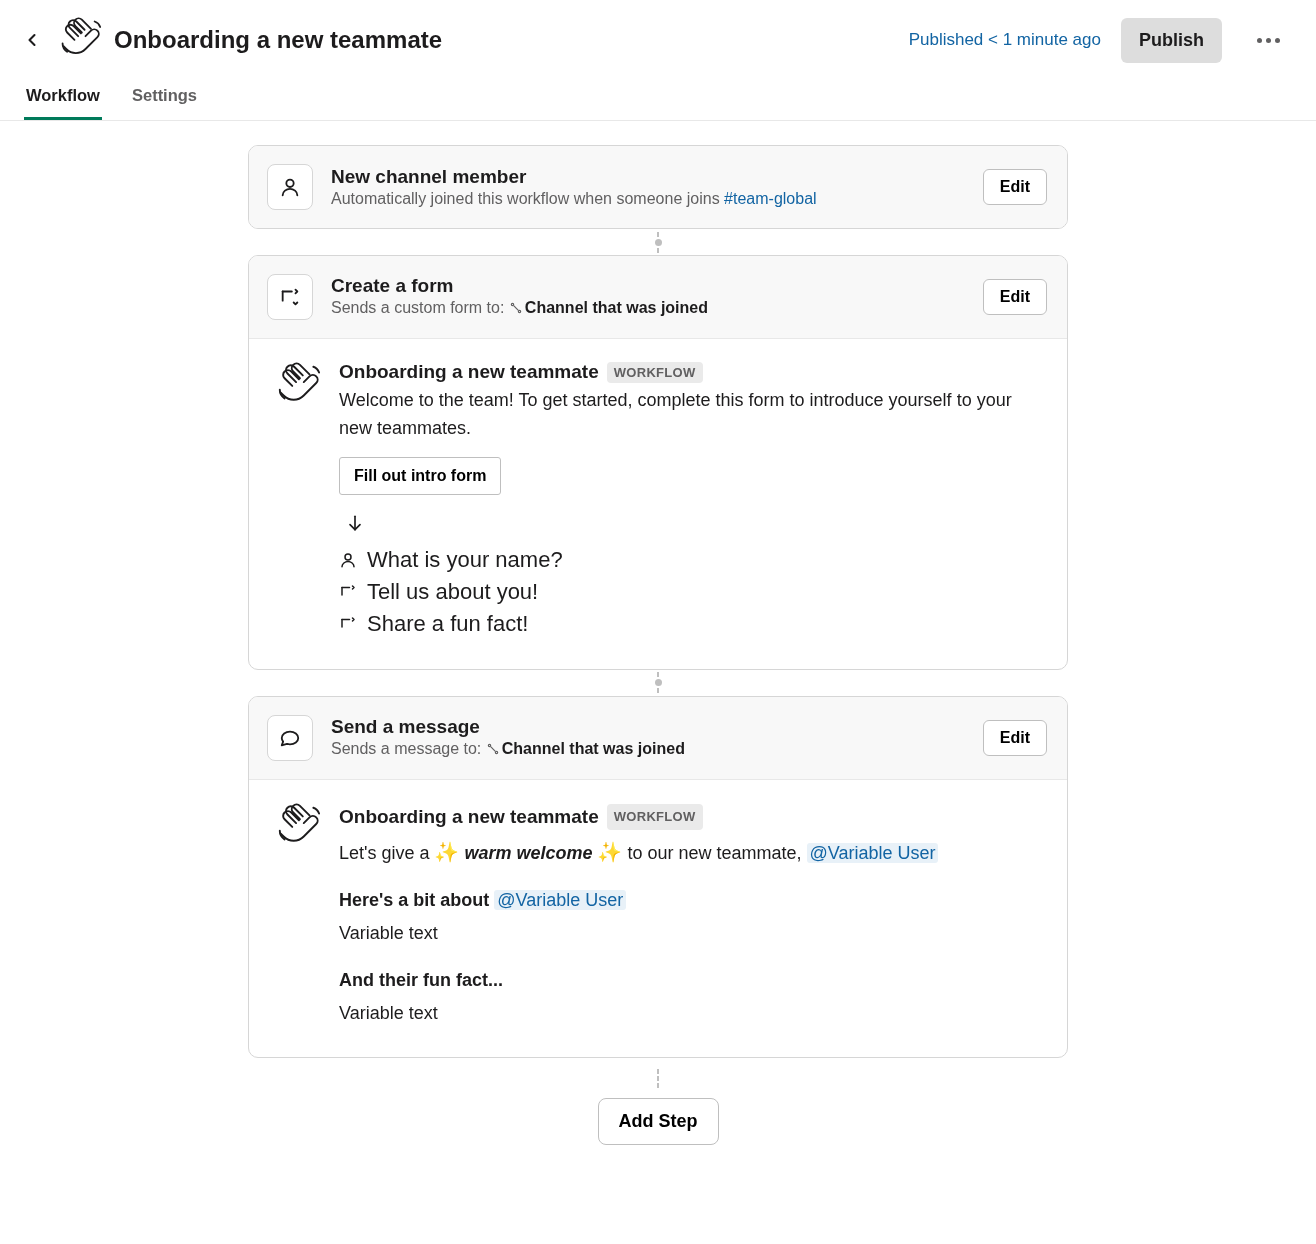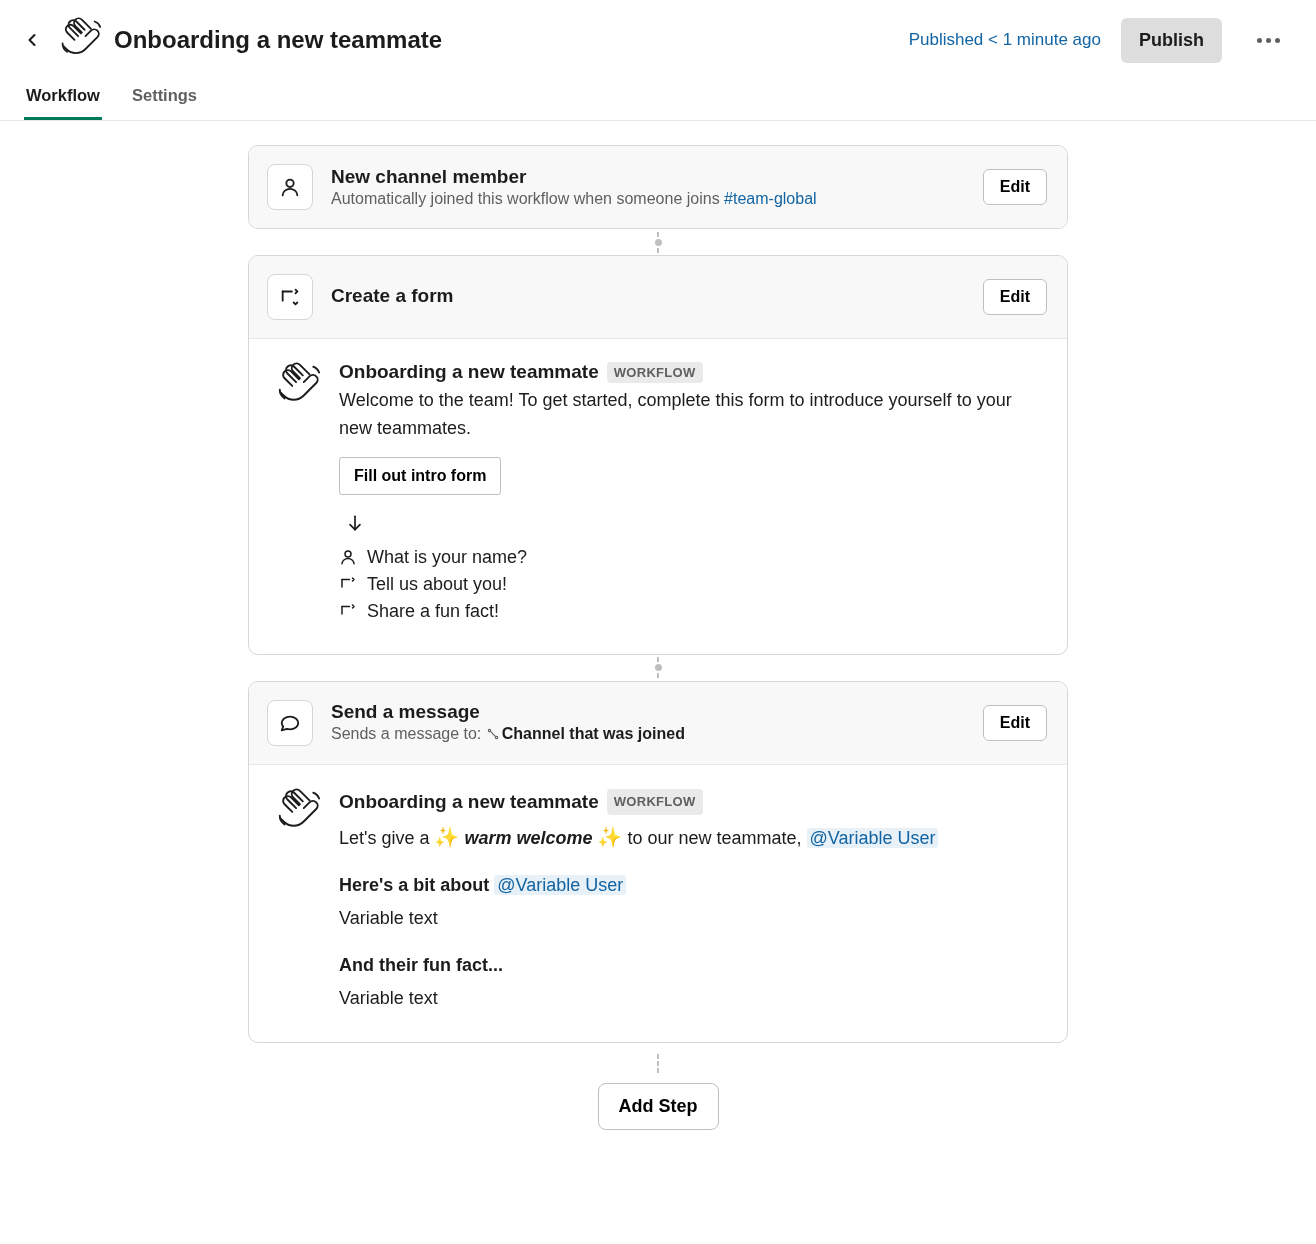--- a/index.html
+++ b/index.html
@@ -147,21 +147,21 @@
     border: 1px solid #bfbfbf;
     background: #fff;
     border-radius: 3px;
     padding: 9px 14px;
     font-size: 16px;
     font-weight: 700;
     cursor: pointer;
   }
   .arrow-down { margin: 18px 0 10px 6px; }
   .arrow-down svg { width: 20px; height: 20px; }
-  .q-line { display:flex; align-items:center; gap:10px; font-size:18px; margin: 6px 0; }
+  .q-line { display:flex; align-items:center; gap:10px; font-size:22px; margin: 6px 0; }
   .q-line svg { width:18px; height:18px; flex:0 0 auto; }
 
   .msg-block { font-size: 18px; line-height: 1.6; }
   .msg-block .bold { font-weight: 800; }
   .msg-block .ital { font-style: italic; font-weight: 700; }
   .var-user {
     color: #1264a3;
     background: #e8f1f8;
     padding: 0 3px;
     border-radius: 3px;
@@ -260,20 +260,27 @@
       <div class="step-icon">
         <svg viewBox="0 0 24 24" fill="none" stroke="#1d1c1d" stroke-width="2" stroke-linecap="round" stroke-linejoin="round">
             <path d="M4 6h10"></path>
             <path d="M4 6v10"></path>
             <path d="M18 4l2 2-2 2"></path>
             <path d="M20 18l-2 2-2-2"></path>
           </svg>
       </div>
       <div class="step-meta">
         <div class="step-title">Create a form</div>
+        <div class="step-desc">
+          <span>Sends a custom form to: </span><span class="chip-icon"><svg viewBox="0 0 24 24" fill="none" stroke="#616061" stroke-width="2">
+                <circle cx="6" cy="6" r="2"></circle>
+                <circle cx="18" cy="18" r="2"></circle>
+                <path d="M8 8l8 8"></path>
+              </svg></span><span class="chip">Channel that was joined</span>
+        </div>
       </div>
       <button class="edit-btn">Edit</button>
     </div>
     <div class="card-body">
       <div class="body-icon">
         <svg viewBox="0 0 48 48" fill="none" stroke="#1d1c1d" stroke-width="2" stroke-linecap="round" stroke-linejoin="round">
           <path d="M18 26 L10 18 c-2-2-2-5 0-7 s5-2 7 0 l8 8"></path>
           <path d="M22 22 L13 13 c-2-2-2-5 0-7 s5-2 7 0 l9 9"></path>
           <path d="M26 18 L19 11 c-2-2-2-5 0-7 s5-2 7 0 l10 10"></path>
           <path d="M30 22 L36 16 c2-2 5-2 7 0 s2 5 0 7 L30 36 c-6 6-15 6-21 0 l-3-3"></path>

